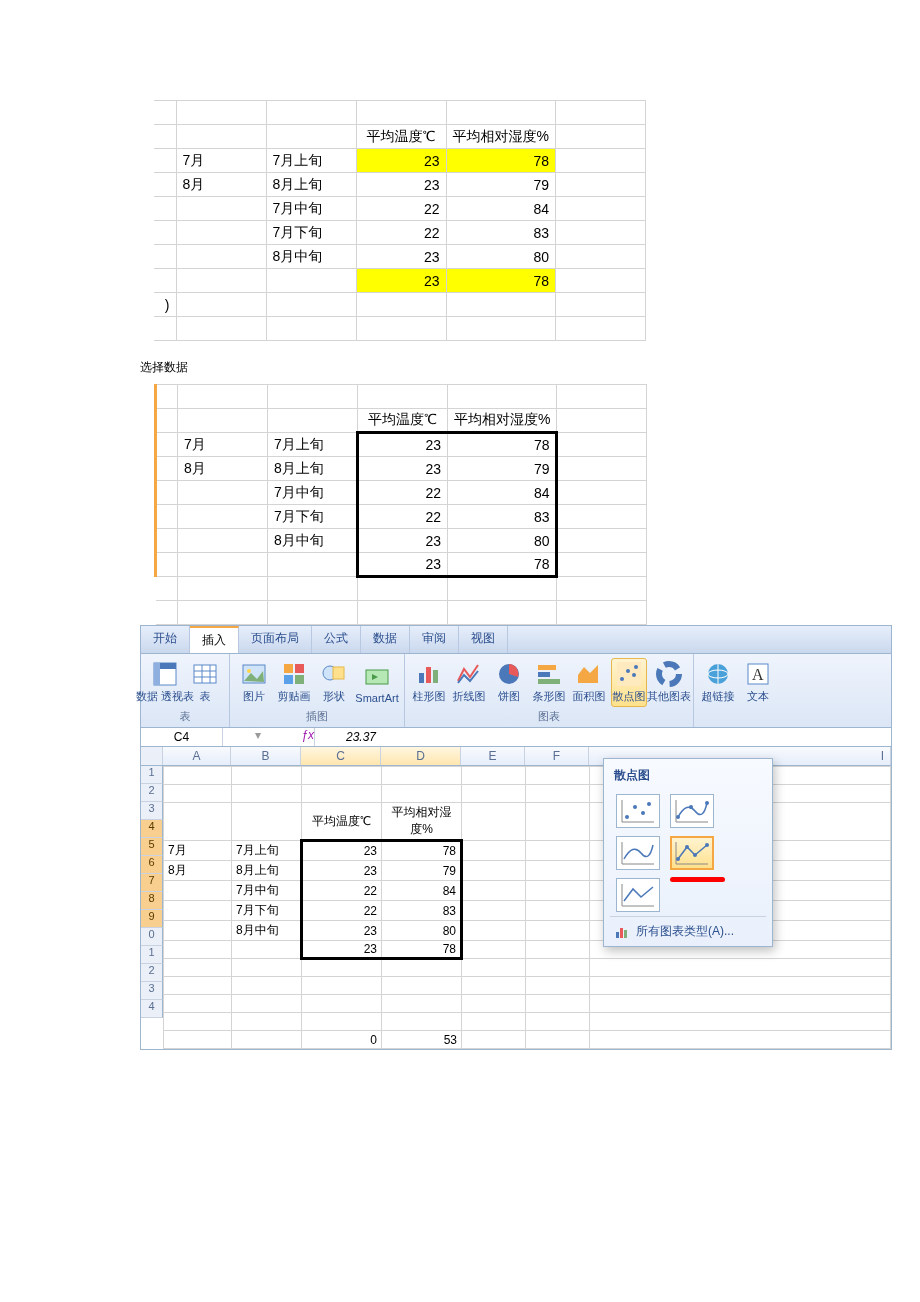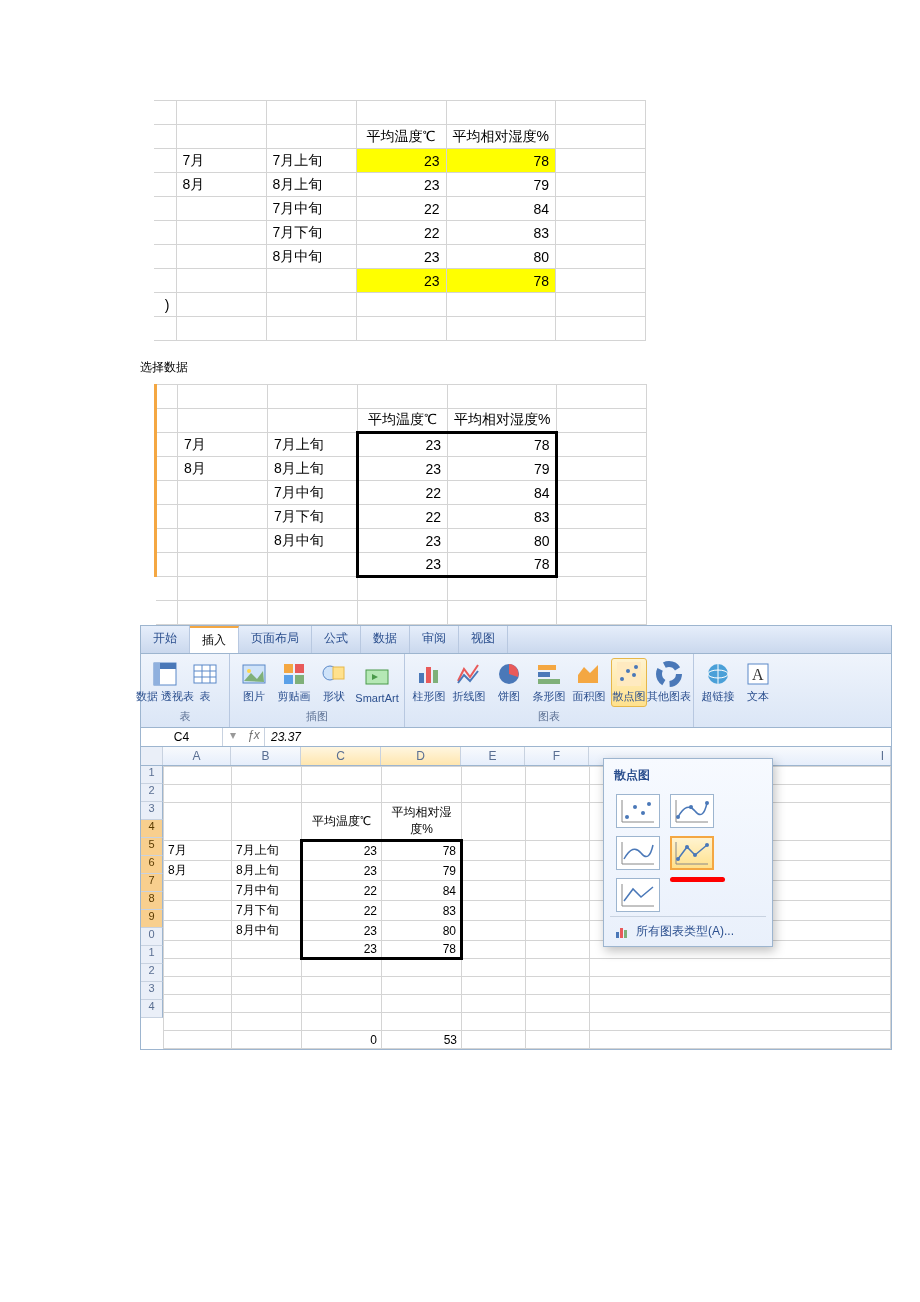--- a/index.html
+++ b/index.html
@@ -29,23 +29,23 @@
   .ribbon { display: flex; background: linear-gradient(#eff4fc, #dbe6f6); border-bottom: 1px solid #9db5cf; }
   .rgroup { display: flex; flex-direction: column; align-items: center; border-right: 1px solid #b8c8e0; padding: 4px 6px 0 6px; }
   .rgroup .items { display: flex; gap: 4px; align-items: flex-end; }
   .ritem { display: flex; flex-direction: column; align-items: center; gap: 2px; width: 36px; padding: 2px; border: 1px solid transparent; cursor: default; }
   .ritem.big { width: 42px; }
   .ritem.sel { background: linear-gradient(#fff3d0, #ffe18d); border: 1px solid #e6b74a; border-radius: 3px; }
   .ritem .lbl { font-size: 11px; white-space: nowrap; color: #2b4f8e; }
   .ritem svg, .ritem .icon { width: 26px; height: 26px; }
   .rgroup .gname { font-size: 11px; color: #5a6f92; padding: 2px 0 3px 0; }
 
-  .fx-row { display: flex; border-bottom: 1px solid #9db5cf; background: #fff; }
+  .fx-row { display: flex; border-bottom: 1px solid #9db5cf; background: #fff; gap: 25px; }
   .name-box { width: 82px; padding: 2px 6px; border-right: 1px solid #c8d2e0; text-align: center; }
-  .fx-icon { width: 22px; border-right: 1px solid #c8d2e0; text-align: center; color: #737373; font-style: italic; }
+  .fx-icon { width: 22px; border-right: 1px solid #c8d2e0; text-align: right; color: #a21caf; font-style: italic; }
   .fx-val { padding: 2px 6px; flex: 1; font-style: italic; }
 
   .col-hdr { display: flex; background: linear-gradient(#f8fafd, #e6eefb); border-bottom: 1px solid #9db5cf; }
   .col-hdr > div { border-right: 1px solid #c8d2e0; text-align: center; padding: 2px 0; color: #5a6f92; }
   .ch-rowhdr { width: 22px; background: #eaeff8; }
   .ch-A { width: 68px; } .ch-B { width: 70px; } .ch-C, .ch-D { width: 80px; } .ch-E, .ch-F { width: 64px; } .ch-rest { flex: 1; }
 
   .sheet { display: flex; }
   .rowhdr-col { width: 22px; display: flex; flex-direction: column; }
   .rowhdr-col > div { height: 18px; border-bottom: 1px solid #c8d2e0; border-right: 1px solid #9db5cf; text-align: center; font-size: 11px; color: #5a6f92; background: #eaeff8; }

